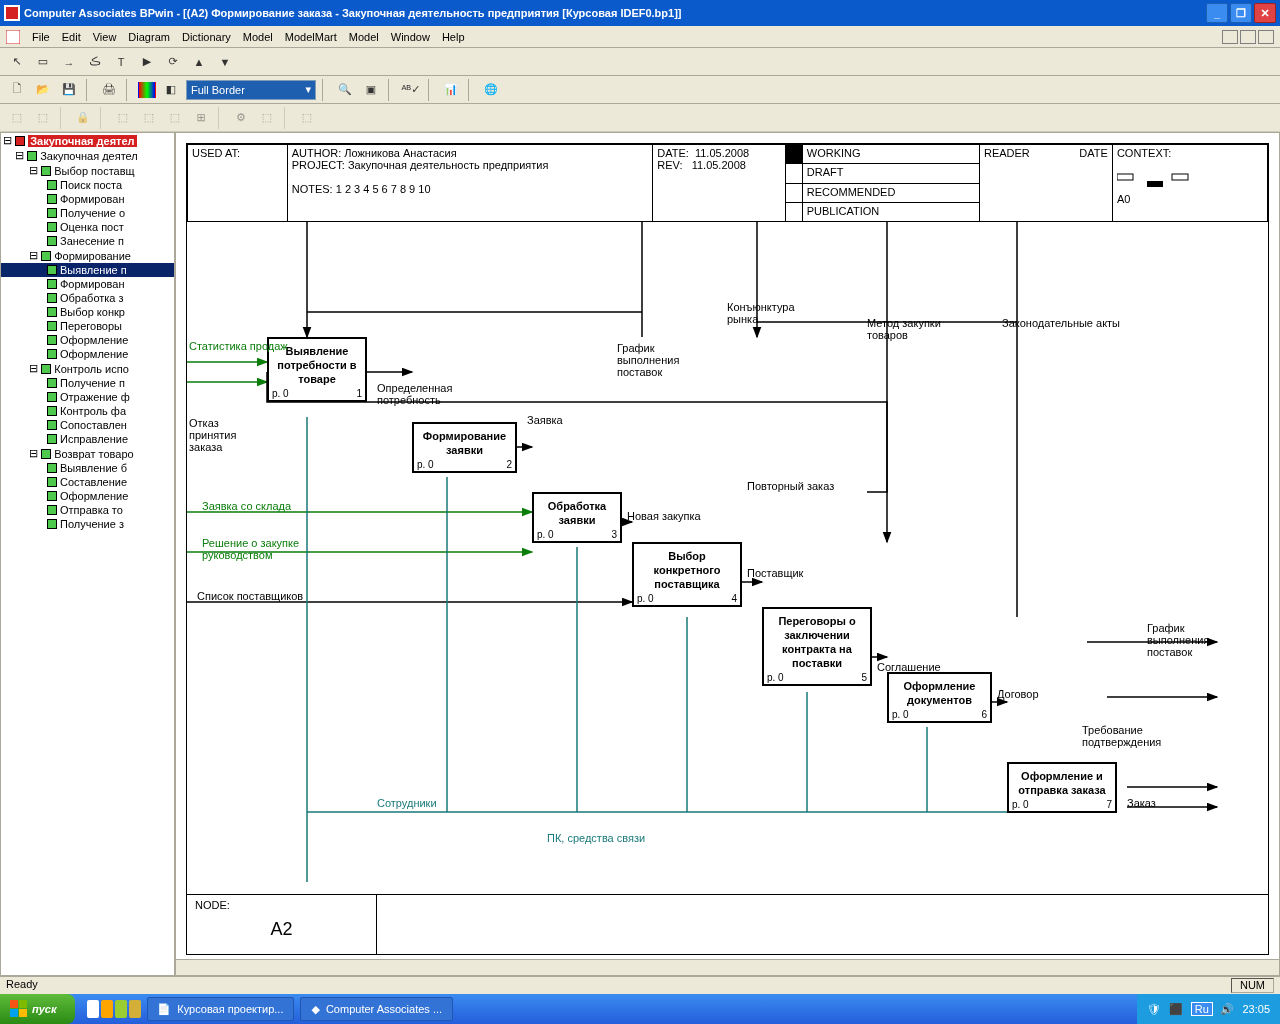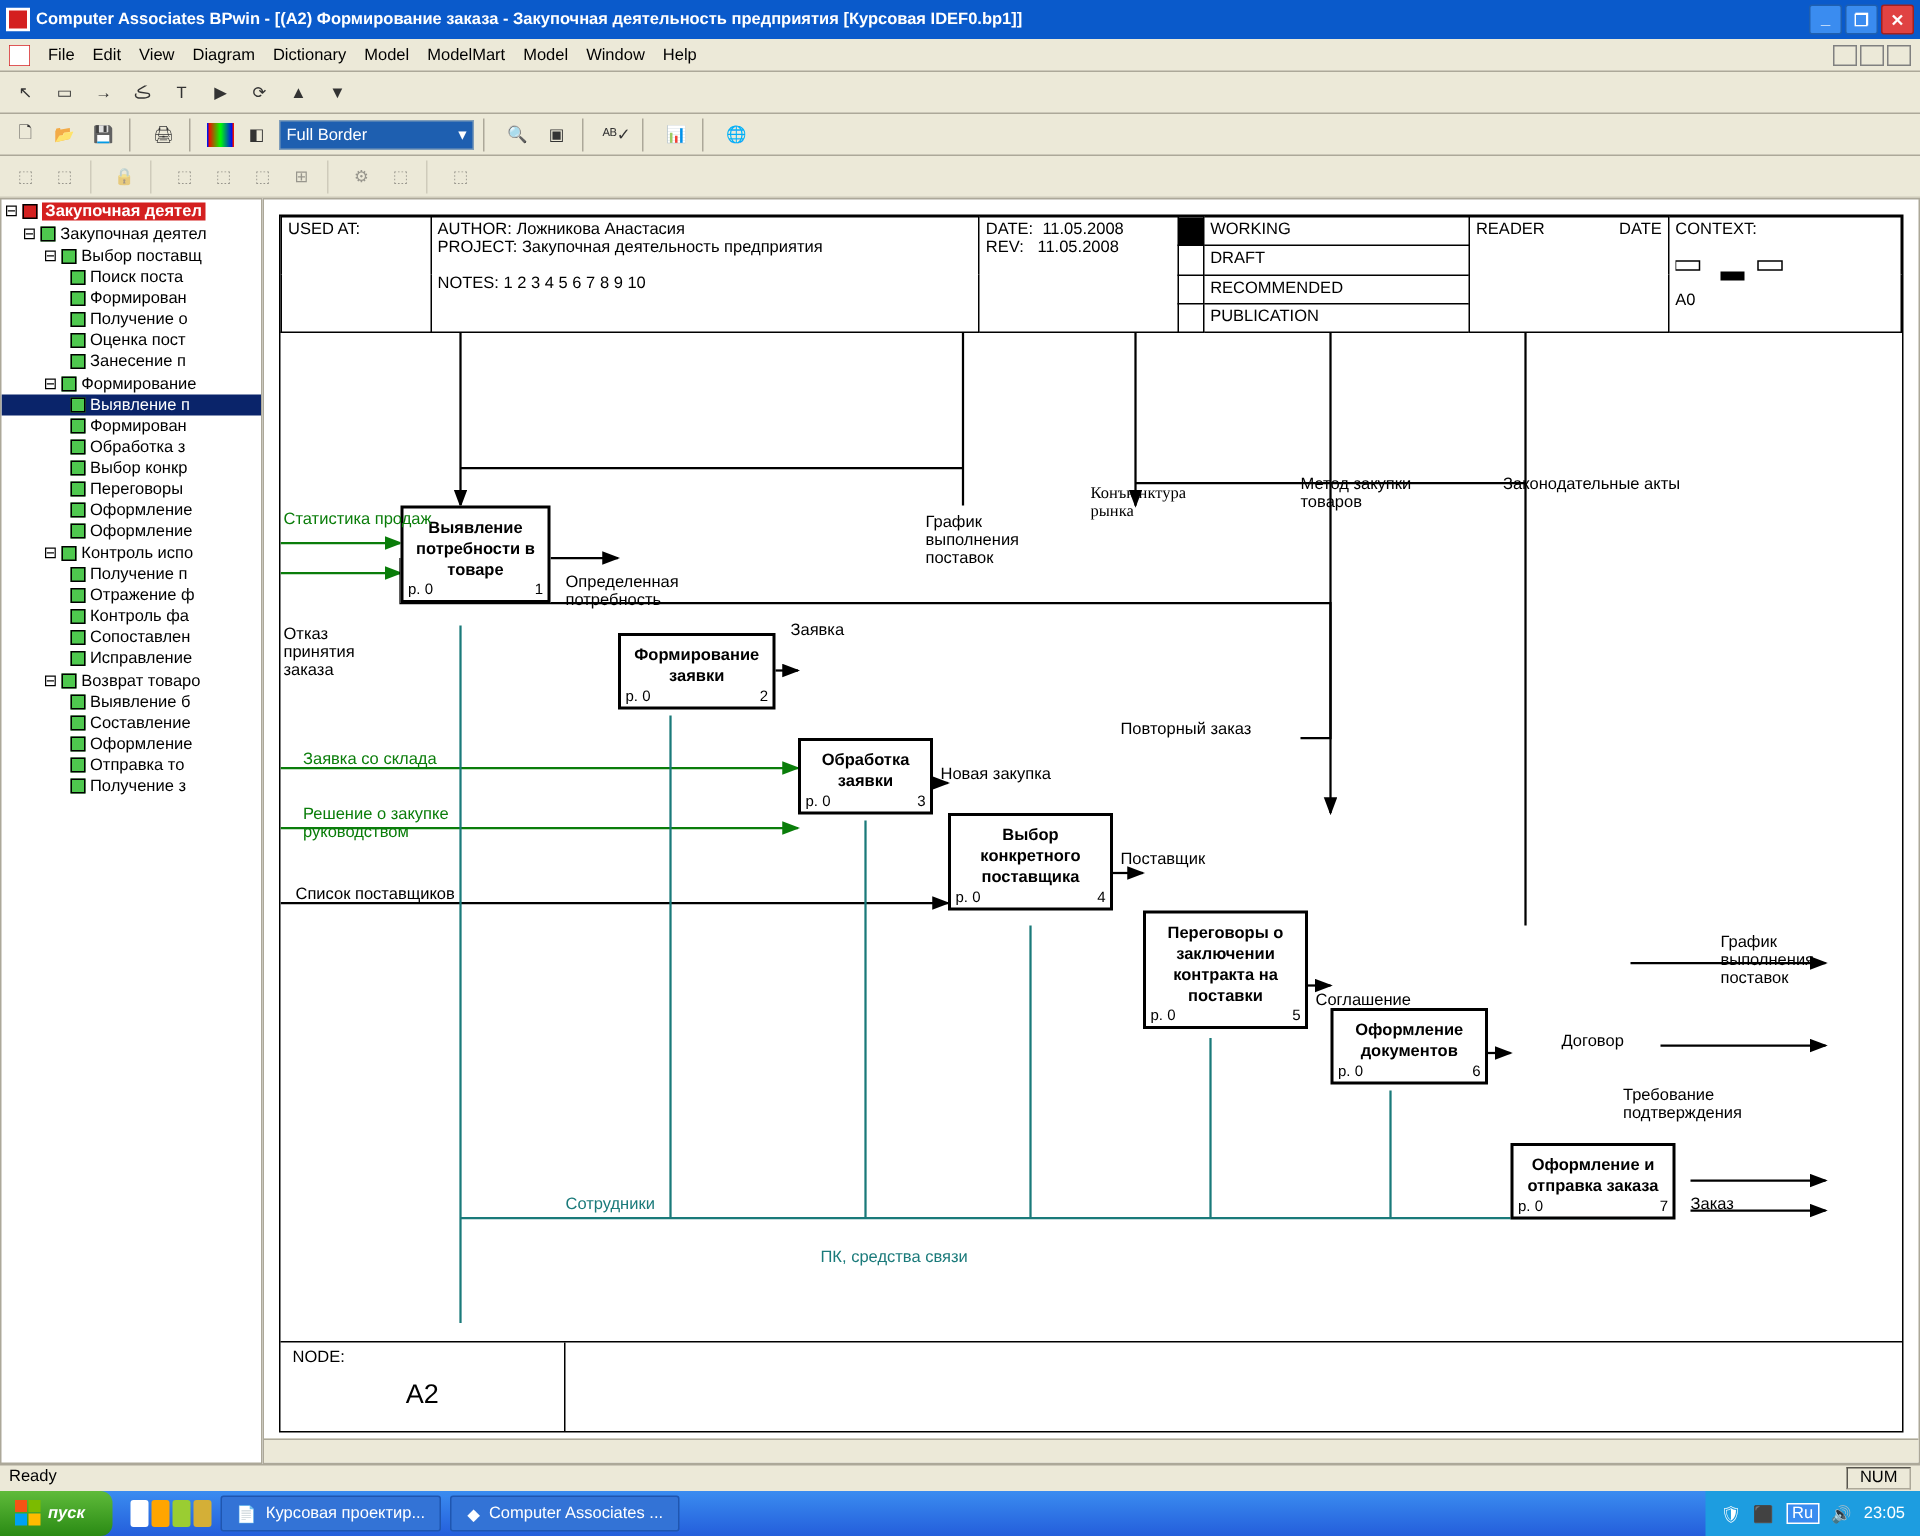--- a/index.html
+++ b/index.html
@@ -363,28 +363,28 @@
           <span>Оформление и отправка заказа</span><span class="pnum">p. 0</span><span class="idx">7</span></div>
 
         <div class="label green" style="left:2px;top:118px;">Статистика продаж</div>
         <div class="label" style="left:2px;top:195px;width:70px;">Отказ принятия заказа</div>
         <div class="label" style="left:190px;top:160px;width:90px;">Определенная потребность</div>
         <div class="label" style="left:340px;top:192px;">Заявка</div>
         <div class="label green" style="left:15px;top:278px;">Заявка со склада</div>
         <div class="label green" style="left:15px;top:315px;width:140px;">Решение о закупке руководством</div>
         <div class="label" style="left:10px;top:368px;">Список поставщиков</div>
         <div class="label" style="left:430px;top:120px;width:80px;">График выполнения поставок</div>
-        <div class="label" style="left:540px;top:101px;width:90px;font-family:Liberation Serif, serif;">Конъюнктура рынка</div>
+        <div class="label" style="left:540px;top:79px;width:90px;">Конъюнктура рынка</div>
         <div class="label" style="left:680px;top:95px;width:80px;">Метод закупки товаров</div>
         <div class="label" style="left:815px;top:95px;width:120px;">Законодательные акты</div>
         <div class="label" style="left:560px;top:258px;">Повторный заказ</div>
         <div class="label" style="left:440px;top:288px;">Новая закупка</div>
         <div class="label" style="left:560px;top:345px;">Поставщик</div>
         <div class="label" style="left:690px;top:415px;margin-top:24px;">Соглашение</div>
-        <div class="label" style="left:810px;top:466px;margin-left:44px;">Договор</div>
+        <div class="label" style="left:810px;top:466px;">Договор</div>
         <div class="label" style="left:895px;top:502px;width:100px;">Требование подтверждения</div>
         <div class="label" style="left:940px;top:575px;">Заказ</div>
         <div class="label" style="left:960px;top:400px;width:90px;">График выполнения поставок</div>
         <div class="label teal" style="left:190px;top:575px;">Сотрудники</div>
         <div class="label teal" style="left:360px;top:610px;">ПК, средства связи</div>
       </div>
 
       <div class="ftr">
         <div style="width:190px;"><span>NODE:</span><br><div style="text-align:center;font-size:18px;margin-top:8px;">A2</div></div>
       </div>

